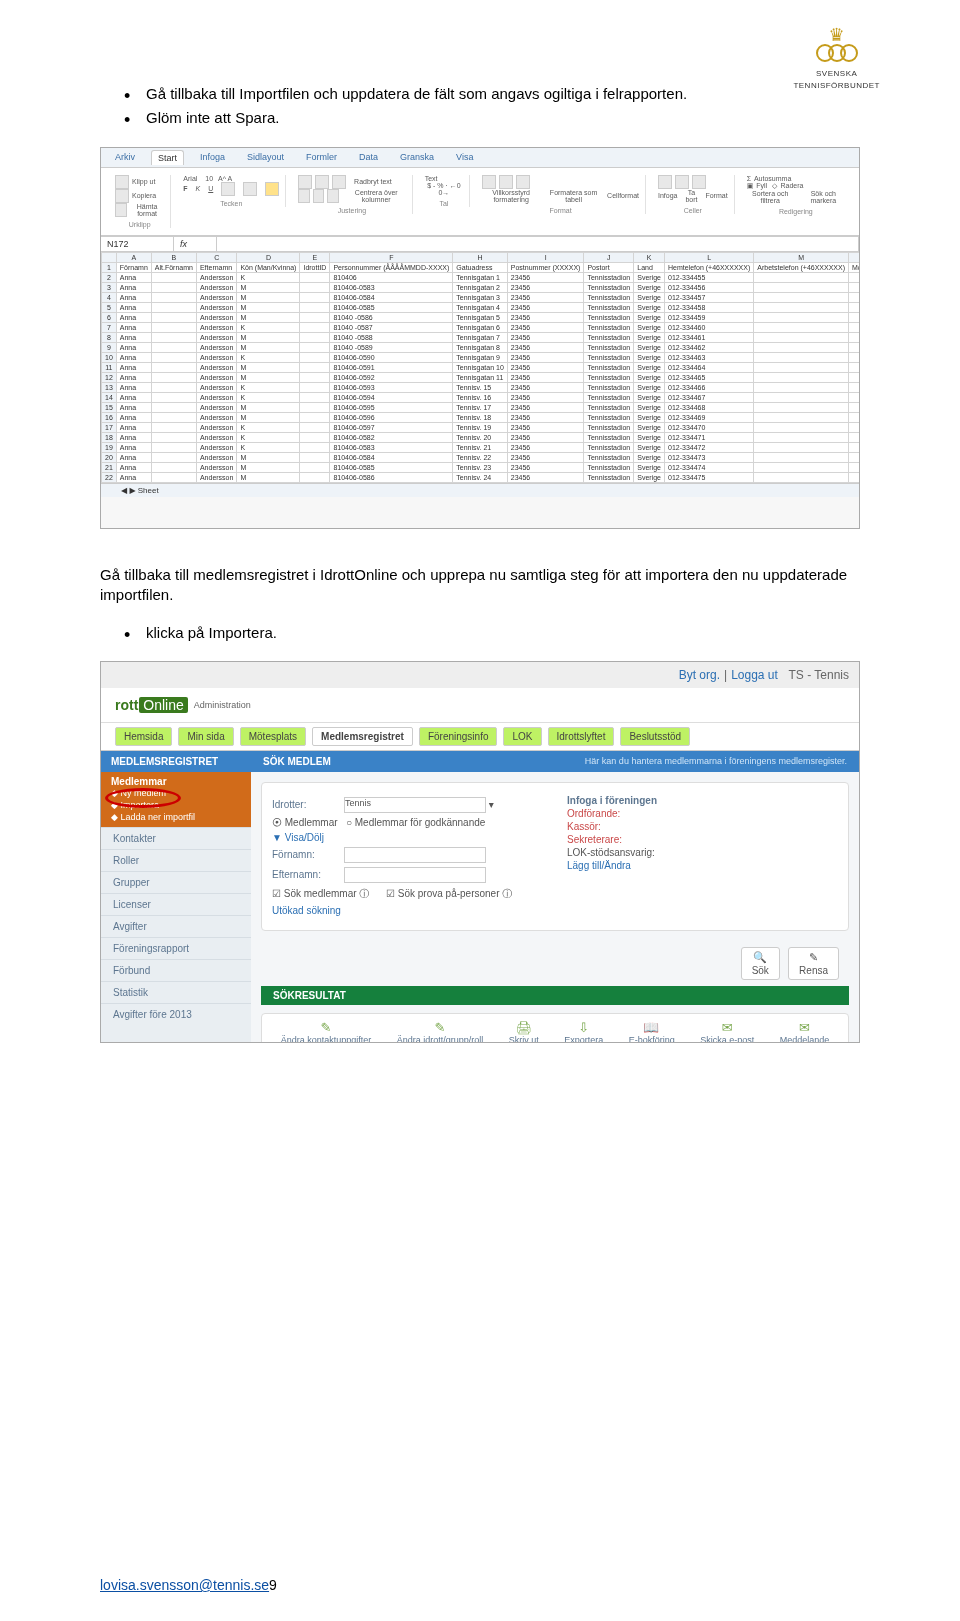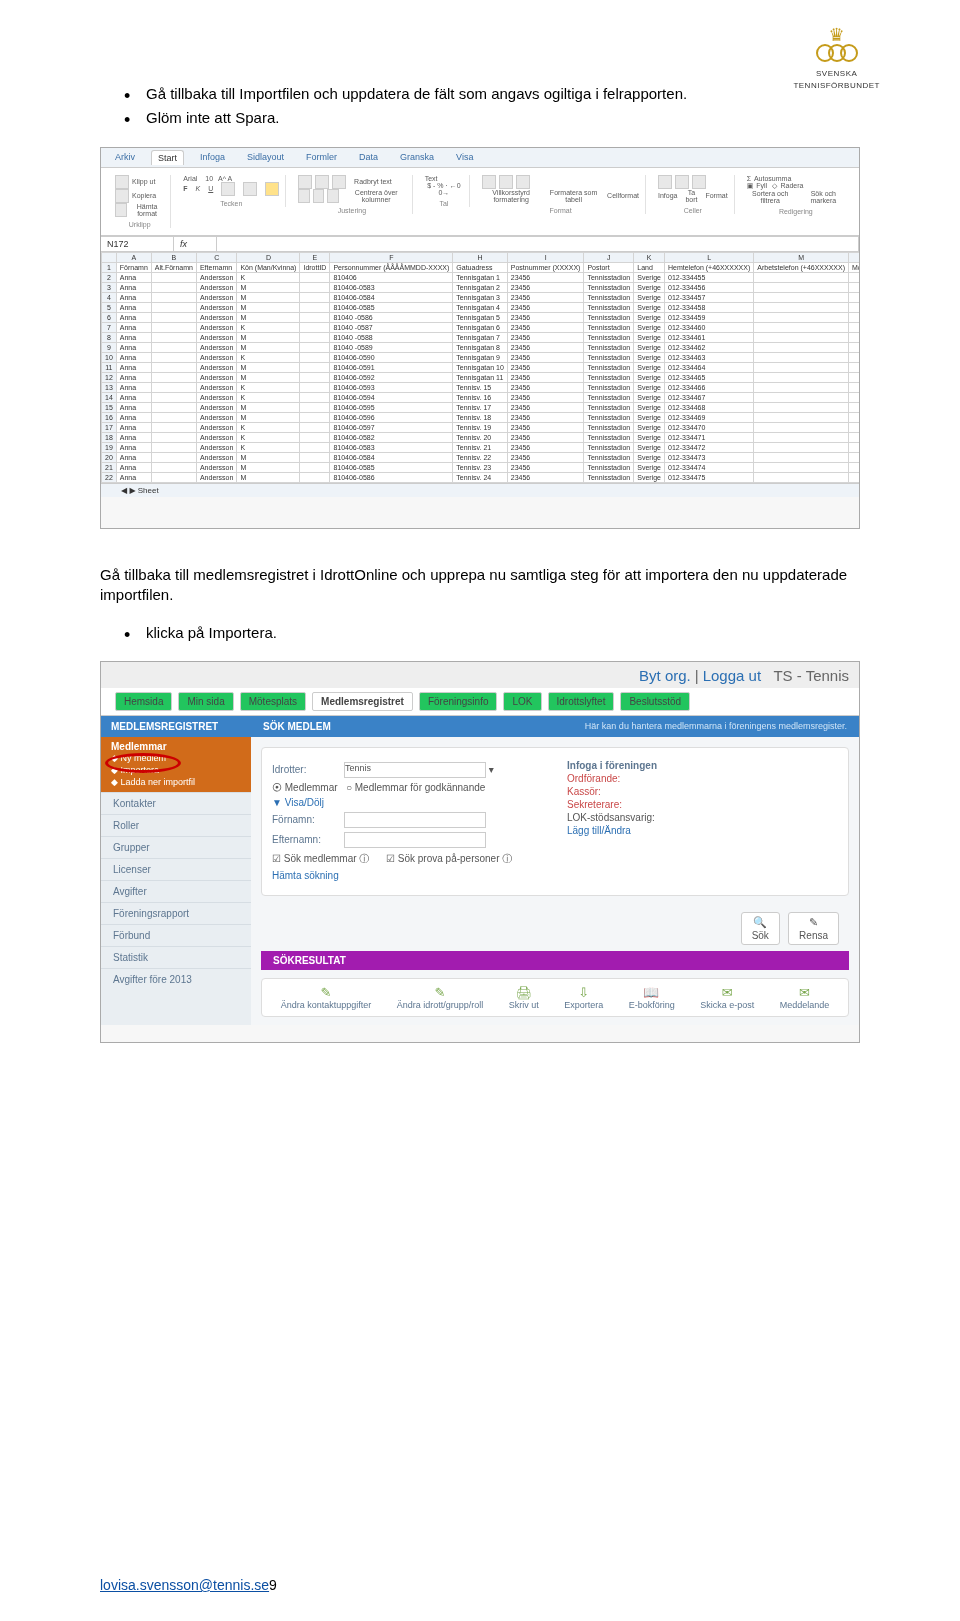--- a/index.html
+++ b/index.html
@@ -28,28 +28,28 @@
   .grp .mini{display:inline-block;width:12px;height:12px;background:#e8e8e8;border:1px solid #ccc}
   .grp .txt7{font-size:7px}
   .fxbar{display:flex;border-top:1px solid #ccc;border-bottom:1px solid #ccc;background:#fff;font-size:9px}
   .fxbar .cell{padding:2px 6px;border-right:1px solid #ccc}
   table.sheet{border-collapse:collapse;width:100%;background:#fff}
   table.sheet th,table.sheet td{border:1px solid #d4d4d4;padding:1px 3px;font-size:7px;white-space:nowrap;overflow:hidden}
   table.sheet th{background:#eef3f8;font-weight:400;color:#333}
   table.sheet td.rh{background:#eef3f8;text-align:center;width:18px}
   
   .io{height:380px}
-  .io-top{background:#eee;height:26px;display:flex;justify-content:flex-end;align-items:center;padding:0 10px;font-size:15px;color:#666}
+  .io-top{background:#eee;height:26px;display:flex;justify-content:flex-end;align-items:center;padding:0 10px;font-size:12px;color:#666}
   .io-top a{color:#2b6fb3;margin:0 4px}
   .io-logo{background:#fff;height:34px;display:flex;align-items:center;padding:0 14px;border-bottom:1px solid #ddd}
   .io-logo .l1{font-weight:700;color:#3a7a1e;font-size:14px}
   .io-logo .l2{background:#3a7a1e;color:#fff;font-size:14px;padding:0 4px;margin-left:1px;border-radius:2px}
   .io-logo .l3{font-size:9px;color:#666;margin-left:6px}
   .io-nav{background:#fff;border-bottom:1px solid #ccc;padding:4px 14px;font-size:10px;color:#444;display:flex;gap:6px}
-  .io-nav span{padding:3px 8px;border:1px solid #ccc;border-radius:2px;background:#22c55e}
+  .io-nav span{padding:3px 8px;border:1px solid #ccc;border-radius:2px;background:#bef264}
   .io-nav span.active{background:#fff;font-weight:700}
   .io-body{display:flex}
   .io-side{width:150px;background:#e9eef2;font-size:10px}
   .io-side .hdr{background:#3a82c7;color:#fff;font-weight:700;padding:5px 10px}
   .io-side .box{background:#d16b1a;color:#fff;padding:4px 10px;position:relative}
   .io-side .box .sel{font-weight:700}
   .io-side .box .it{padding:1px 0;font-size:9px}
   .io-side .ring{position:absolute;top:16px;left:4px;width:70px;height:14px;border:3px solid #c00;border-radius:50%}
   .io-side .item{padding:5px 12px;color:#5d7690;border-top:1px solid #d6dde3}
   .io-main{flex:1;background:#f4f6f8}
@@ -61,21 +61,21 @@
   .io-main .form label{display:inline-block;width:72px;color:#5d7690}
   .io-main .form .inp{display:inline-block;border:1px solid #ccc;height:14px;width:140px;background:#fff;vertical-align:middle}
   .io-main .form .line{margin:4px 0}
   .io-main .form .roles{font-size:10px}
   .io-main .form .roles div{margin:2px 0}
   .io-main .form .roles .rl{color:#c94848}
   .io-main .form .roles a{color:#2b6fb3}
   .io-main .btns{text-align:right;padding:6px 20px}
   .io-main .btns .b{display:inline-block;border:1px solid #ccc;background:#fff;padding:3px 10px;margin-left:6px;font-size:10px;color:#555;border-radius:3px}
   .io-main .btns .b .ic{display:block;text-align:center;font-size:11px;margin-bottom:1px}
-  .io-main .resbar{background:#a21caf;color:#fff;padding:4px 12px;font-size:10px;font-weight:700;margin:0 10px}
+  .io-main .resbar{background:#15803d;color:#fff;padding:4px 12px;font-size:10px;font-weight:700;margin:0 10px}
   .io-main .tools{background:#fff;margin:8px 10px;border:1px solid #ddd;border-radius:4px;display:flex;justify-content:space-around;padding:6px;font-size:9px;color:#5d7690}
   .io-main .tools .t{text-align:center}
   .io-main .tools .t .ic{font-size:13px;color:#7aa84e;display:block}
   .footer{position:absolute;bottom:28px;left:100px;right:100px;display:flex;font-size:14px}
   .footer a{color:#0b4fa3;text-decoration:underline}
 </style>
 </head>
 <body>
 
 <div class="page">
@@ -552,20 +552,25 @@
   <p class="para">Gå tillbaka till medlemsregistret i IdrottOnline och upprepa nu samtliga steg för att importera den nu uppdaterade importfilen.</p>
 
   <ul class="bul">
     <li><span>klicka på </span><span class="bold">Importera.</span></li>
   </ul>
 
   <div class="imgbox io">
     <div class="io-top">
       <a>Byt org.</a> | <a>Logga ut</a>
       &nbsp;&nbsp;<span>TS - Tennis</span>
+    </div>
+    <div class="io-logo">
+      <span class="l1">rott</span>
+        <span class="l2">Online</span>
+        <span class="l3">Administration</span>
     </div>
     <div class="io-nav" id="io-nav">
         <span>Hemsida</span>
         <span>Min sida</span>
         <span>Mötesplats</span>
         <span class="active">Medlemsregistret</span>
         <span>Föreningsinfo</span>
         <span>LOK</span>
         <span>Idrottslyftet</span>
         <span>Beslutsstöd</span>
@@ -598,21 +603,21 @@
             <span class="t2">Här kan du hantera medlemmarna i föreningens medlemsregister.</span>
           </div>
         <div class="form">
           <div class="col">
             <div class="line"><label>Idrotter:</label><span class="inp" style="padding:0 0;font-size:9px">Tennis</span> ▾</div>
             <div class="line">⦿ <span>Medlemmar</span>&nbsp;&nbsp;&nbsp;○ <span>Medlemmar för godkännande</span></div>
             <div class="line" style="color:#2b6fb3">▼ <span>Visa/Dölj</span></div>
             <div class="line"><label>Förnamn:</label><span class="inp"></span></div>
             <div class="line"><label>Efternamn:</label><span class="inp"></span></div>
             <div class="line">☑ <span>Sök medlemmar</span> ⓘ &nbsp;&nbsp;&nbsp;&nbsp; ☑ <span>Sök prova på-personer</span> ⓘ</div>
-            <div class="line" style="color:#2b6fb3">Hämta sökning</div>
+            <div class="line" style="color:#2b6fb3">Utökad sökning</div>
           </div>
           <div class="col roles">
             <div style="color:#5d7690;font-weight:700">Infoga i föreningen</div>
             <div class="rl">Ordförande:</div>
             <div class="rl">Kassör:</div>
             <div class="rl">Sekreterare:</div>
             <div><span>LOK-stödsansvarig:</span></div>
             <div><a>Lägg till/Ändra</a></div>
           </div>
         </div>

